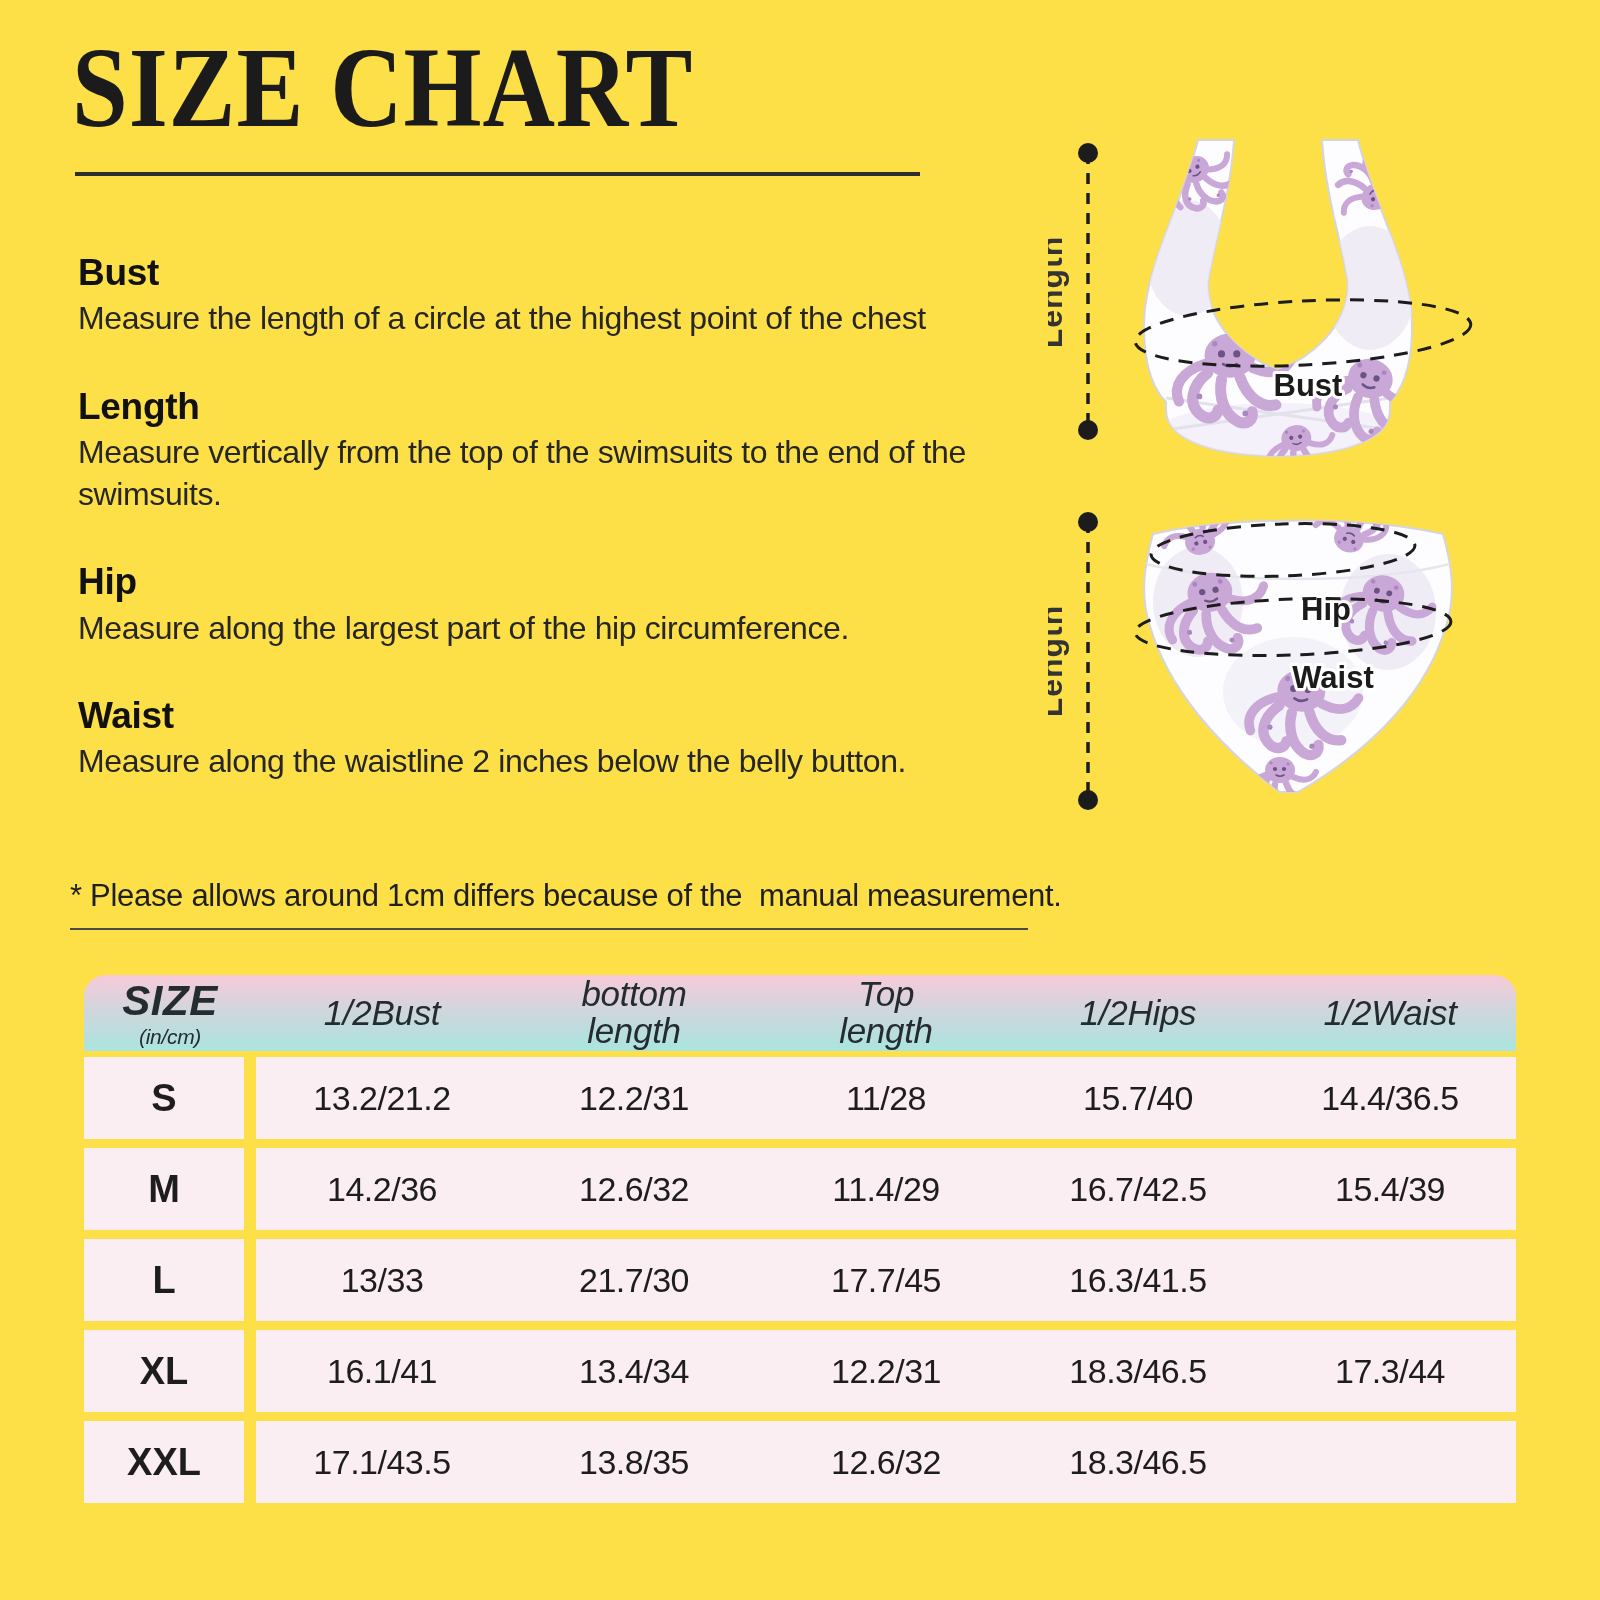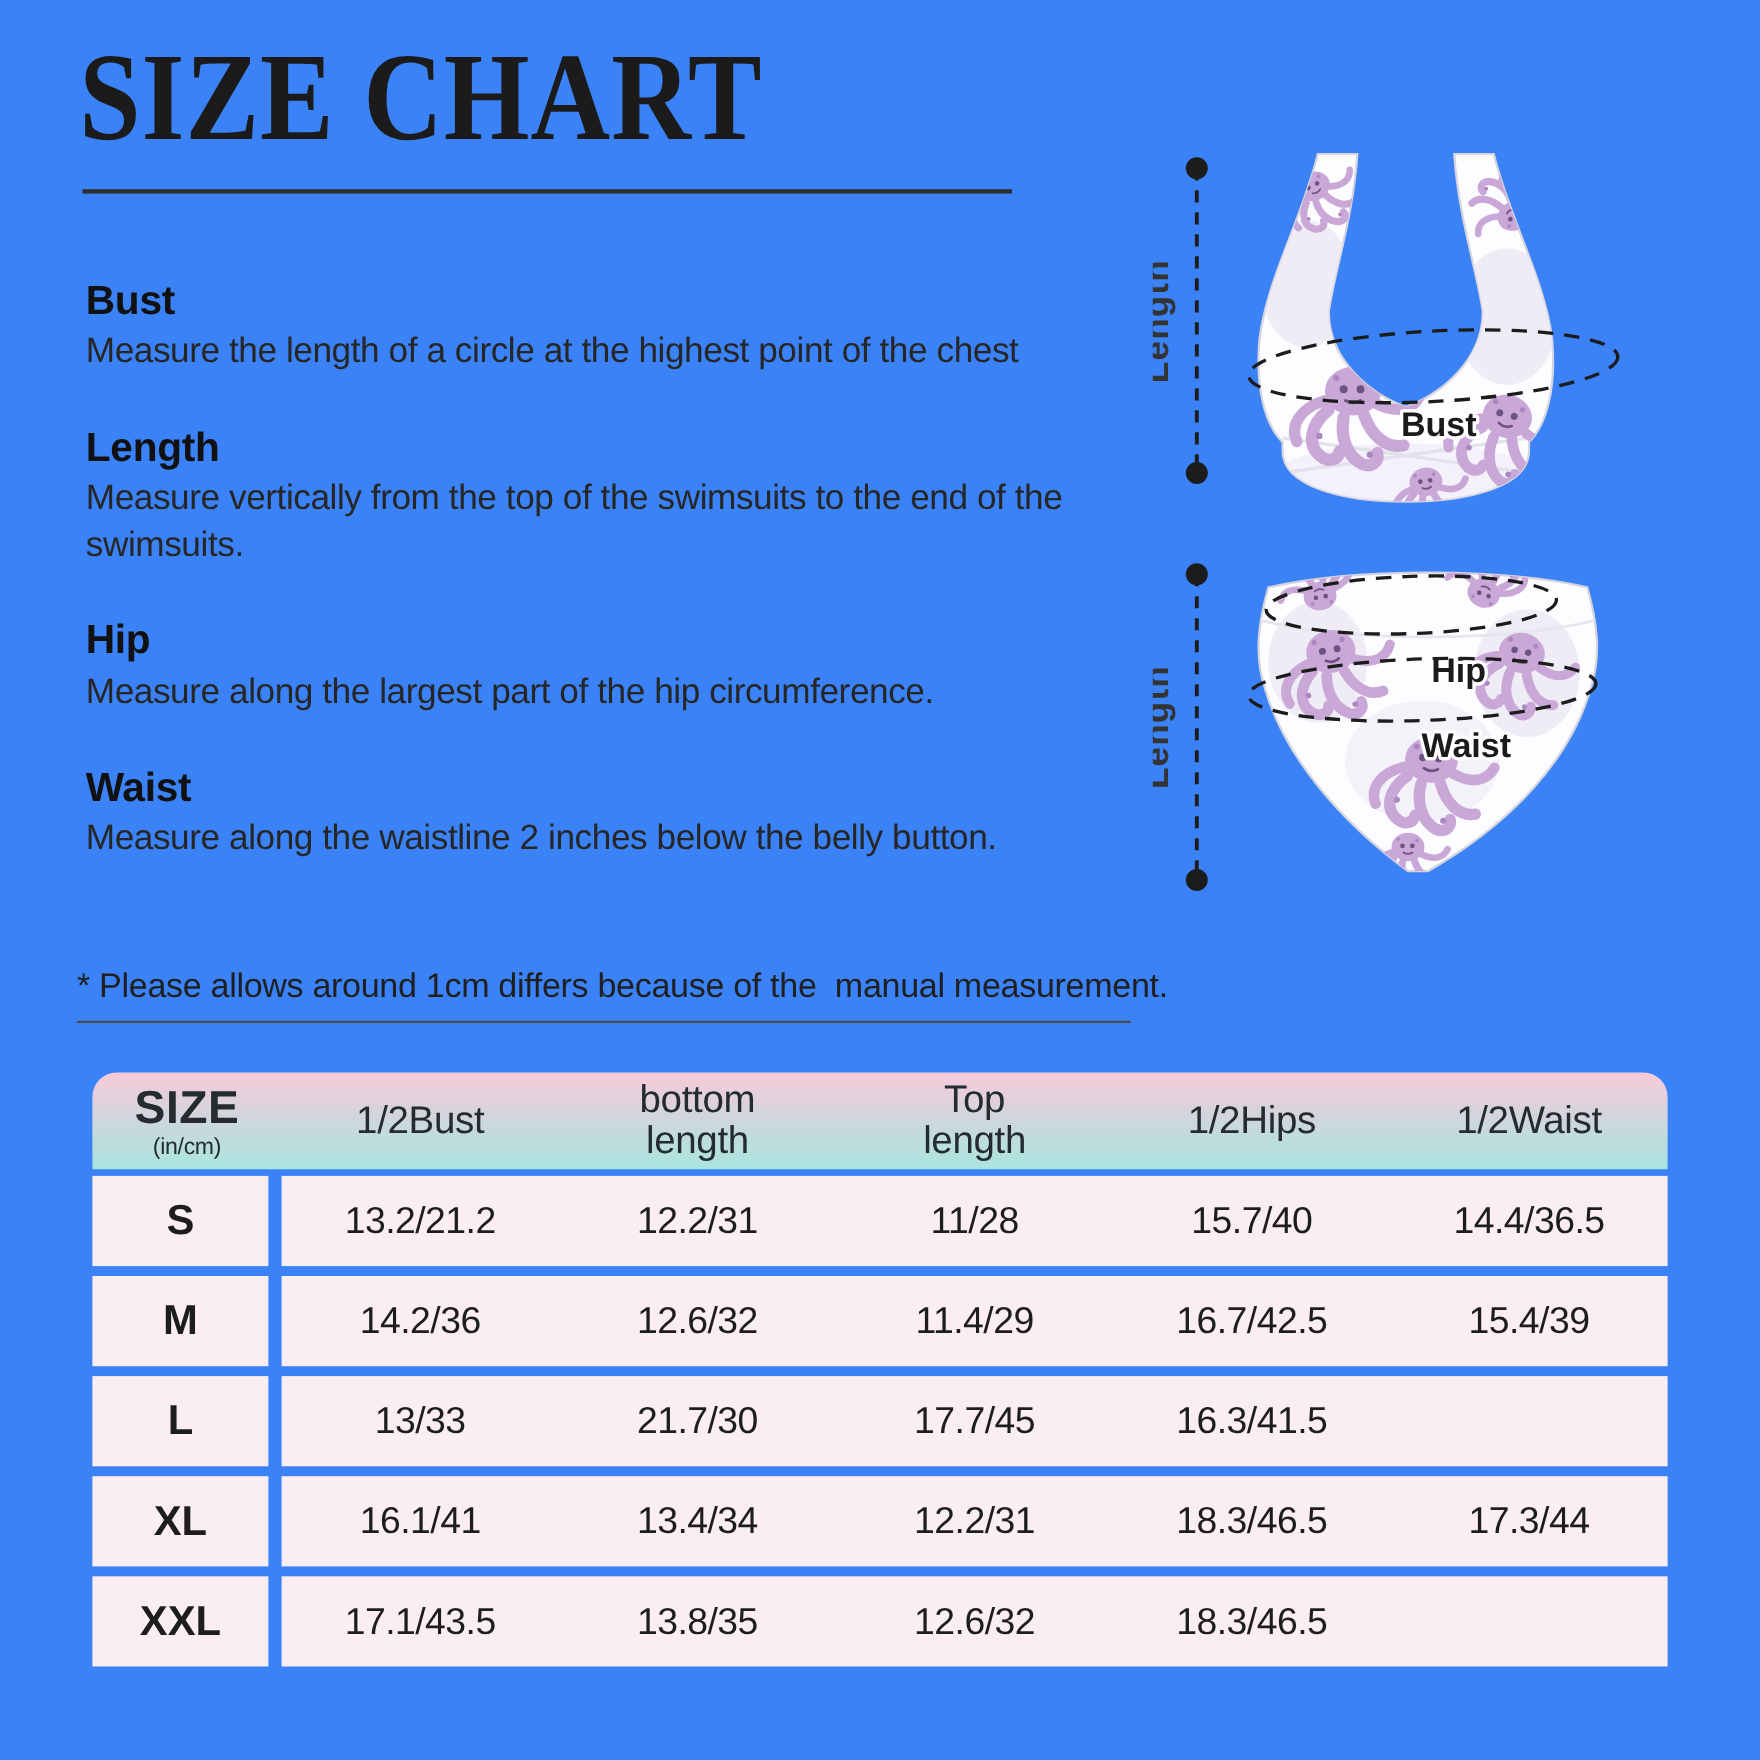--- a/index.html
+++ b/index.html
@@ -1,16 +1,16 @@
 <!DOCTYPE html>
 <html><head>
 <meta charset="utf-8">
 <style>
   html,body{margin:0;padding:0;background:#ffffff;}
-  .page{position:relative;width:1600px;height:1600px;background:#3b82f6;overflow:hidden;
+  .page{position:relative;width:1600px;height:1600px;background:#fde047;overflow:hidden;
         font-family:"Liberation Sans",sans-serif;color:#222;}
 
   
   .title{position:absolute;left:72px;top:22px;margin:0;
          font-family:"Liberation Serif",serif;font-weight:bold;font-size:114px;
          letter-spacing:1px;color:#1b1b1b;transform:scaleX(0.88);transform-origin:left top;
          white-space:nowrap;}
   .title-rule{position:absolute;left:75px;top:172px;width:845px;height:4px;background:#2e2e2e;}
 
   
@@ -29,23 +29,23 @@
                    paint-order:stroke;stroke:#ffffff;stroke-width:6px;stroke-linejoin:round;}
   .svg-length-label{font-size:32px;font-weight:600;fill:#333;letter-spacing:1px;}
 
   
   .note{position:absolute;left:70px;top:878px;font-size:31px;color:#1f1f1f;
         letter-spacing:-0.3px;white-space:pre-wrap;text-align:center;}
   .note-rule{position:absolute;left:70px;top:928px;width:958px;height:2px;background:#4a4a4a;}
 
   
   .size-table{position:absolute;left:84px;top:975px;width:1432px;}
-  .thead{display:grid;grid-template-columns:172px repeat(5,1fr);height:88px;
+  .thead{display:grid;grid-template-columns:172px repeat(5,1fr);height:76px;
          background:linear-gradient(180deg,#f8cad9 0%,#c9d8dd 55%,#aae5df 100%);
-         border-radius:22px 22px 0 0;}
+         border-radius:22px 22px 0 0;font-style:italic;}
   .hcell{display:flex;align-items:center;justify-content:center;text-align:center;
          font-size:35px;font-weight:500;color:#252c30;letter-spacing:-0.3px;line-height:1.05;}
   .hcell.two-line{white-space:normal;}
   .hcell.two-line span{display:inline-block;max-width:150px;}
   .size-h{flex-direction:column;line-height:1;}
   .size-h .size-word{font-size:42px;font-weight:600;letter-spacing:0.5px;}
   .size-h .size-unit{font-size:21px;font-weight:400;margin-top:4px;}
   .tbody{margin-top:6px;display:flex;flex-direction:column;gap:9px;}
   .trow{display:grid;grid-template-columns:160px 12px 1260px;height:82px;}
   .size-cell{background:#fbeef2;display:flex;align-items:center;justify-content:center;

